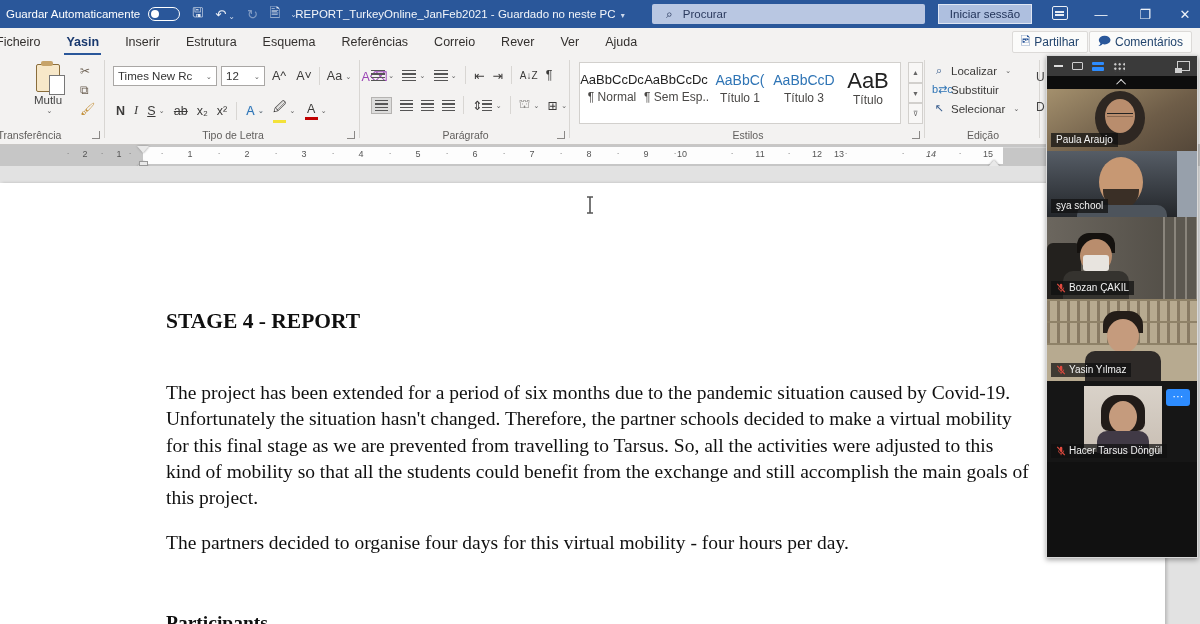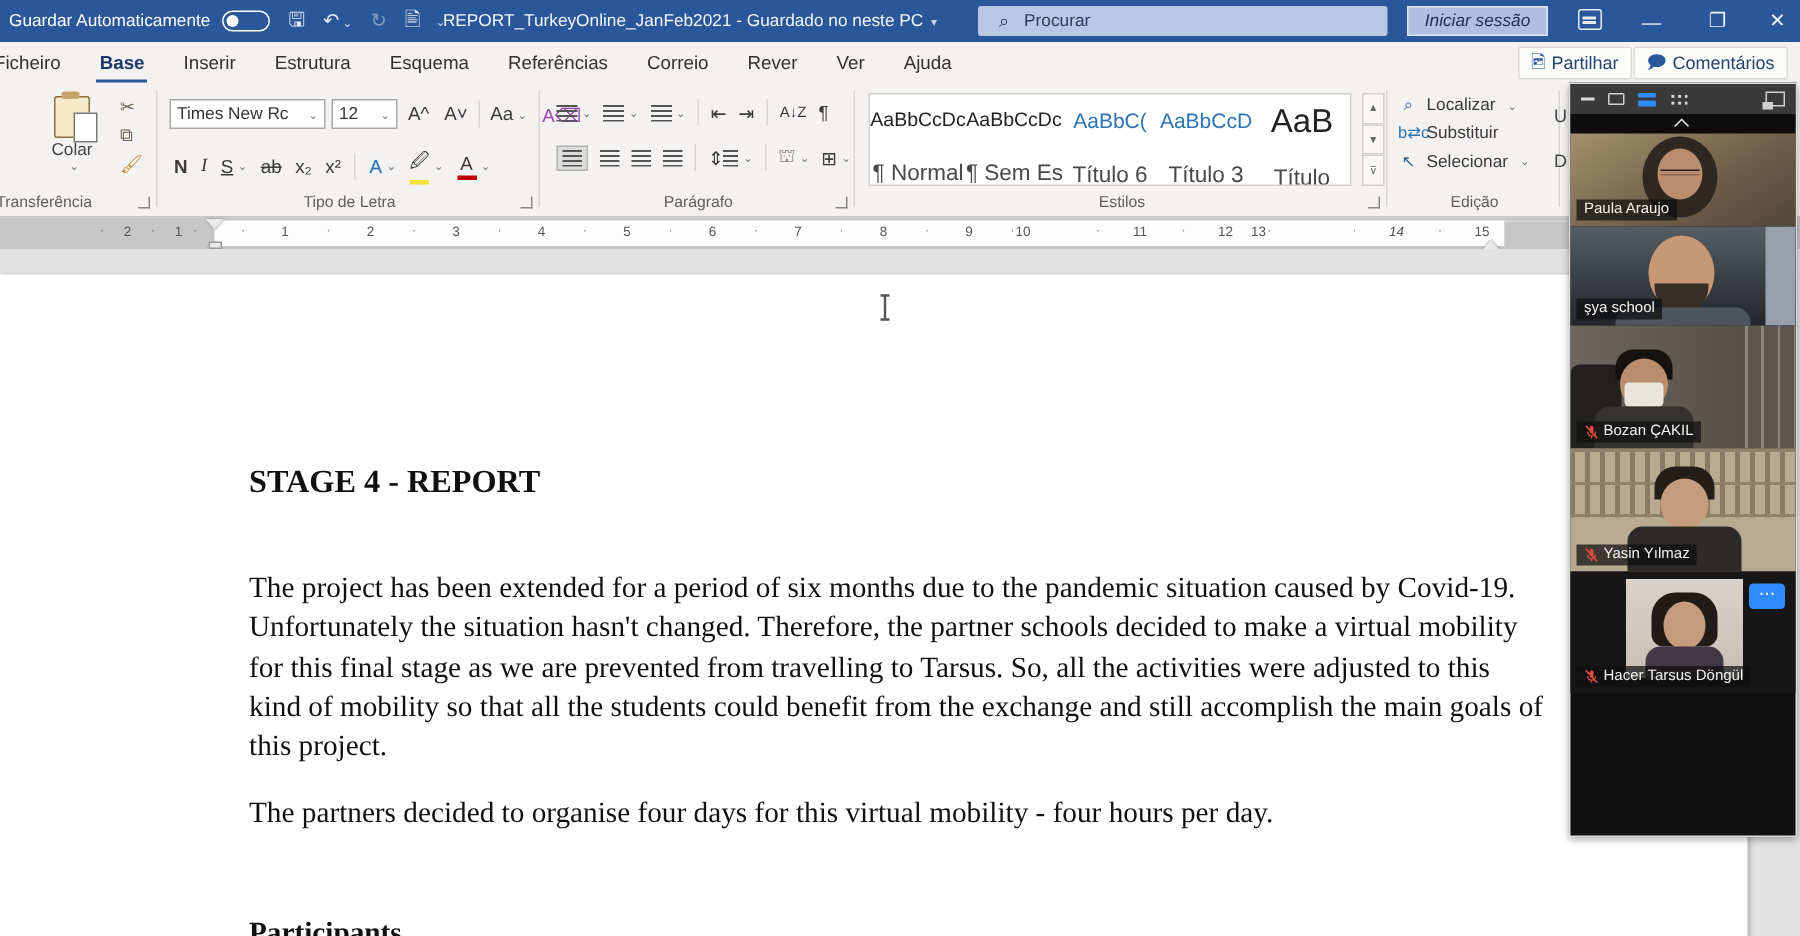--- a/index.html
+++ b/index.html
@@ -14,21 +14,21 @@
   .toggle { width:32px; height:14px; border:1.5px solid #fff; border-radius:8px; margin-left:8px; position:relative; flex:none;}
   .toggle .knob { position:absolute; left:2px; top:1.5px; width:8px; height:8px; border-radius:50%; background:#fff; }
   .tb-icon { color:#e8edf5; font-size:13px; margin-left:12px; flex:none; }
   .tb-icon.dim { opacity:.45; }
   .tb-chev { font-size:8px; margin-left:2px; color:#cdd8ea; }
   .tb-title { position:absolute; left:280px; width:360px; text-align:center; font-size:11.5px; color:#f2f5fa; white-space:nowrap; }
   .tb-search { position:absolute; left:652px; top:4px; width:273px; height:20px; background:#b9c7e2; border-radius:2px;
                display:flex; align-items:center; color:#2b3a5e; font-size:11.5px; }
   .tb-search .mag { margin:0 10px 0 14px; font-size:12px; }
   .tb-signin { position:absolute; left:938px; top:4px; width:94px; height:20px; background:#aebfdf; border:1px solid #dfe6f3;
-               color:#1d2f55; font-size:11.5px; display:flex; align-items:center; justify-content:center;font-style:italic; }
+               color:#1d2f55; font-size:11.5px; display:flex; align-items:center; justify-content:center; }
   .tb-grid { position:absolute; left:1052px; top:6px; width:16px; height:14px; border:1.5px solid #e8edf5; border-radius:2px; }
   .tb-grid::before { content:""; position:absolute; left:2px; top:4px; width:9px; height:1.5px; background:#e8edf5; box-shadow:0 3px 0 #e8edf5;}
   .winbtn { position:absolute; top:0; width:34px; height:28px; color:#eef2f8; font-size:13px; display:flex; align-items:center; justify-content:center; }
 
   
   .tabsrow { position:absolute; left:0; top:28px; width:1200px; height:28px; background:#f3f2f1; display:flex; align-items:center; }
   .rtab { padding:0 13px; font-size:12.5px; color:#33302e; height:28px; display:flex; align-items:center; position:relative; white-space:nowrap;}
   .rtab.first { margin-left:-17px; }
   .rtab.active { color:#19396e; font-weight:bold; }
   .rtab.active::after { content:""; position:absolute; left:11px; right:11px; bottom:1px; height:2.5px; background:#2a579a; }
@@ -59,21 +59,21 @@
   .lines { display:inline-block; width:13px; height:11px; }
   .l-left   { background:repeating-linear-gradient(#555 0 1.4px,transparent 1.4px 3.4px); }
   .l-box    { background:repeating-linear-gradient(#555 0 1.4px,transparent 1.4px 3.4px); }
   .sel-box  { background:#dcdcdb; border:1px solid #b5b3b1; padding:2px 3px; }
   .plainbtn { padding:2px 3px; }
   .stylebox { position:absolute; left:8px; top:6px; width:322px; height:62px; background:#fff; border:1px solid #d2d0cd; display:flex; }
   .styleitem { flex:1; text-align:center; padding-top:9px; overflow:hidden; }
   .sprev { font-size:13px; color:#222; white-space:nowrap; }
   .sprev.blue { color:#2e74b5; font-size:14px; }
   .sprev.big { font-size:22px; line-height:18px; }
-  .sname { font-size:15px; color:#4a4846; margin-top:20px; white-space:nowrap; }
+  .sname { font-size:12px; color:#4a4846; margin-top:3px; white-space:nowrap; }
   .stylescroll { position:absolute; right:2px; top:6px; width:15px; height:62px; display:flex; flex-direction:column; }
   .stylescroll div { flex:1; border:1px solid #d2d0cd; background:#f8f7f6; font-size:7px; color:#666;
                      display:flex; align-items:center; justify-content:center; }
   .editrow { display:flex; align-items:center; gap:5px; font-size:11.5px; color:#3b3a39; white-space:nowrap; }
   .edit-ic { font-size:11px; color:#3a5f8f; width:14px; text-align:center; }
   .frag { position:absolute; font-size:12px; color:#444; }
 
   
   .ruler { position:absolute; left:0; top:145px; width:1200px; height:21px; background:#c6c6c6; }
   .ruler .white { position:absolute; left:143px; top:2px; width:860px; height:17px; background:#fdfdfd; }
@@ -182,21 +182,21 @@
     </div>
     <div class="tb-signin">Iniciar sessão</div>
     <span class="tb-grid"></span>
     <span class="winbtn" style="left:1084px;">—</span>
     <span class="winbtn" style="left:1128px;">❐</span>
     <span class="winbtn" style="left:1168px;">✕</span>
   </div>
 
   <div class="tabsrow">
     <span class="rtab first">Ficheiro</span>
-    <span class="rtab active">Base</span>
+    <span class="rtab active">Yasin</span>
     <span class="rtab">Inserir</span>
     <span class="rtab">Estrutura</span>
     <span class="rtab">Esquema</span>
     <span class="rtab">Referências</span>
     <span class="rtab">Correio</span>
     <span class="rtab">Rever</span>
     <span class="rtab">Ver</span>
     <span class="rtab">Ajuda</span>
     <span class="tab-side" style="right:112px;">
       <span class="g">🖻</span>
@@ -206,21 +206,21 @@
       <span class="g">🗩</span>
         <span>Comentários</span>
     </span>
   </div>
 
   <div class="ribbon">
 
     <div class="rgroup" style="left:0; width:105px;">
       <div class="bigbtn">
         <div class="clip-ic"></div>
-        <span>Colar</span>
+        <span>Mutlu</span>
         <div class="chev">⌄</div>
       </div>
       <div class="minicol">
         <span>✂</span>
         <span>⧉</span>
         <span style="color:#c08a2e;">🖌</span>
       </div>
       <div class="glabel" style="left:-42px; text-align:left;">Área de Transferência</div>
       <span class="launcher"></span>
       <div class="gdiv" style="right:0;"></div>
@@ -336,21 +336,21 @@
         <div class="styleitem">
           <div class="sprev">AaBbCcDc</div>
           <div class="sname">¶ Normal</div>
         </div>
         <div class="styleitem">
           <div class="sprev">AaBbCcDc</div>
           <div class="sname">¶ Sem Esp...</div>
         </div>
         <div class="styleitem">
           <div class="sprev blue">AaBbC(</div>
-          <div class="sname">Título 6</div>
+          <div class="sname">Título 1</div>
         </div>
         <div class="styleitem">
           <div class="sprev blue">AaBbCcD</div>
           <div class="sname">Título 3</div>
         </div>
         <div class="styleitem">
           <div class="sprev big">AaB</div>
           <div class="sname">Título</div>
         </div>
       </div>

